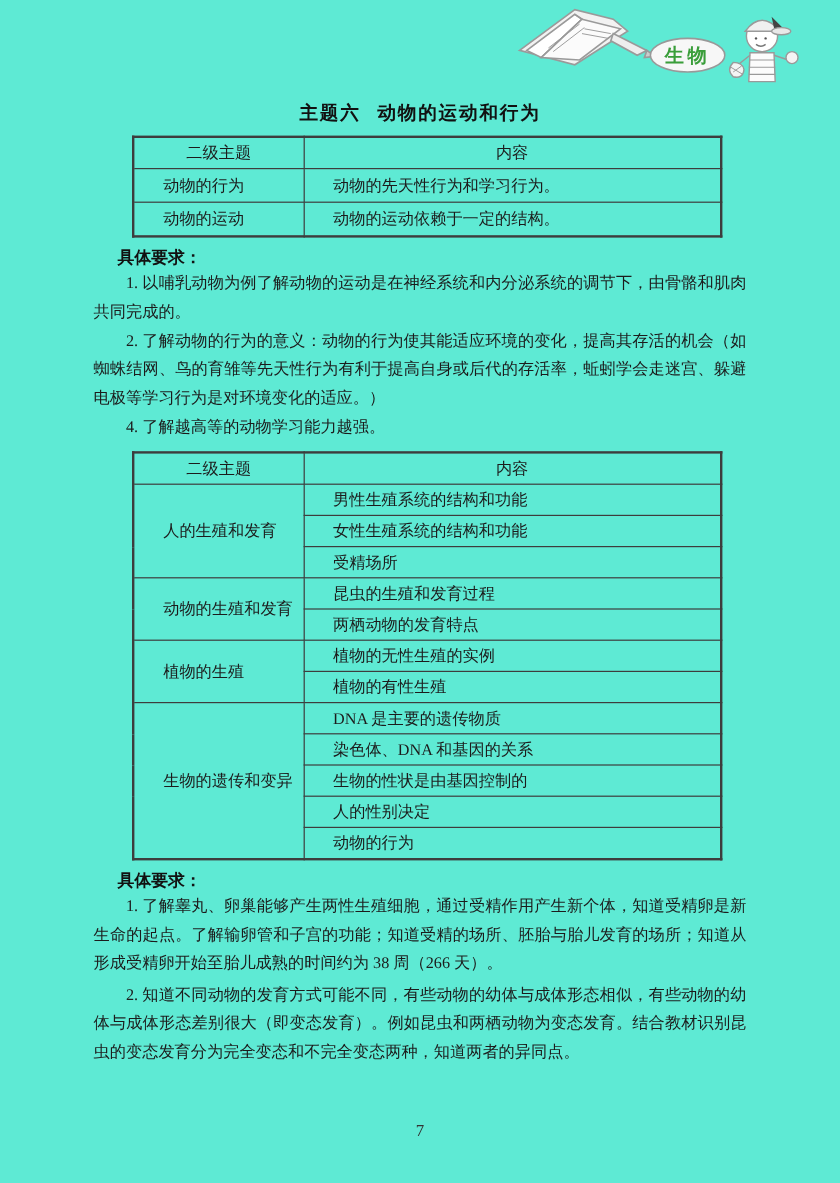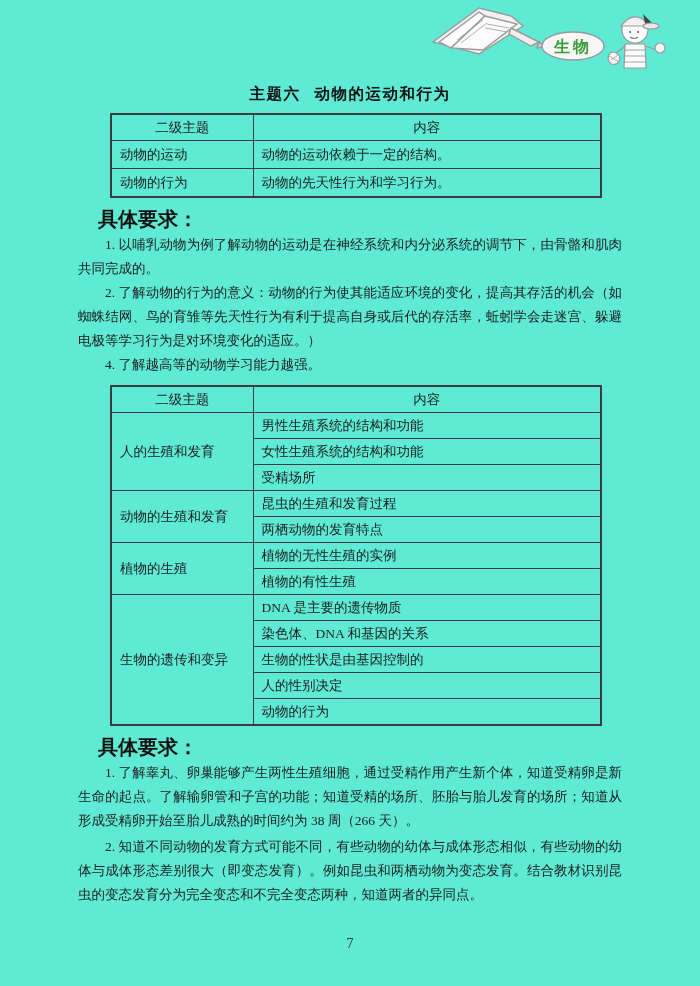--- a/index.html
+++ b/index.html
@@ -41,36 +41,36 @@
     border-collapse:collapse;
     margin:8px 0 8px 32px;
     width:492px;
     table-layout:fixed;
   }
   table.topic-table th,
   table.topic-table td{
     border:1px solid #3d3d3d;
     font-size:13.5px;
     font-weight:normal;
-    padding:0 8px;
+    padding:0 24px;
     overflow:hidden;
     white-space:nowrap;
   }
   table.topic-table{border:2px solid #3d3d3d;}
   table.topic-table th{height:25px;text-align:center;}
   table.t1 td{height:27px;}
   table.t2 td{height:25px;}
   col.c-topic{width:142px;}
   td.topic-cell{vertical-align:middle;}
   
   .req-head{
     margin:6px 0 0 20px;
     font-family:"Liberation Sans","DejaVu Sans",sans-serif;
     font-weight:bold;
-    font-size:20px;
+    font-size:14px;
     color:#111;
   }
   .body-para{
     margin:0;
     text-indent:2em;
     font-size:13.5px;
     line-height:24px;
     text-align:justify;
     color:#1c1c1c;
   }
@@ -135,26 +135,26 @@
       <colgroup>
           <col class="c-topic">
           <col>
         </colgroup>
       <tbody>
           <tr>
         <th>二级主题</th>
         <th>内容</th>
       </tr>
       <tr>
+        <td>动物的行为</td>
+        <td>动物的先天性行为和学习行为。</td>
+      </tr>
+      <tr>
         <td>动物的运动</td>
         <td>动物的运动依赖于一定的结构。</td>
-      </tr>
-      <tr>
-        <td>动物的行为</td>
-        <td>动物的先天性行为和学习行为。</td>
       </tr>
     </tbody>
       </table>
 
     <p class="req-head">具体要求：</p>
     <p class="body-para">1. 以哺乳动物为例了解动物的运动是在神经系统和内分泌系统的调节下，由骨骼和肌肉共同完成的。</p>
     <p class="body-para">2. 了解动物的行为的意义：动物的行为使其能适应环境的变化，提高其存活的机会（如蜘蛛结网、鸟的育雏等先天性行为有利于提高自身或后代的存活率，蚯蚓学会走迷宫、躲避电极等学习行为是对环境变化的适应。）</p>
     <p class="body-para">4. 了解越高等的动物学习能力越强。</p>
 
 

